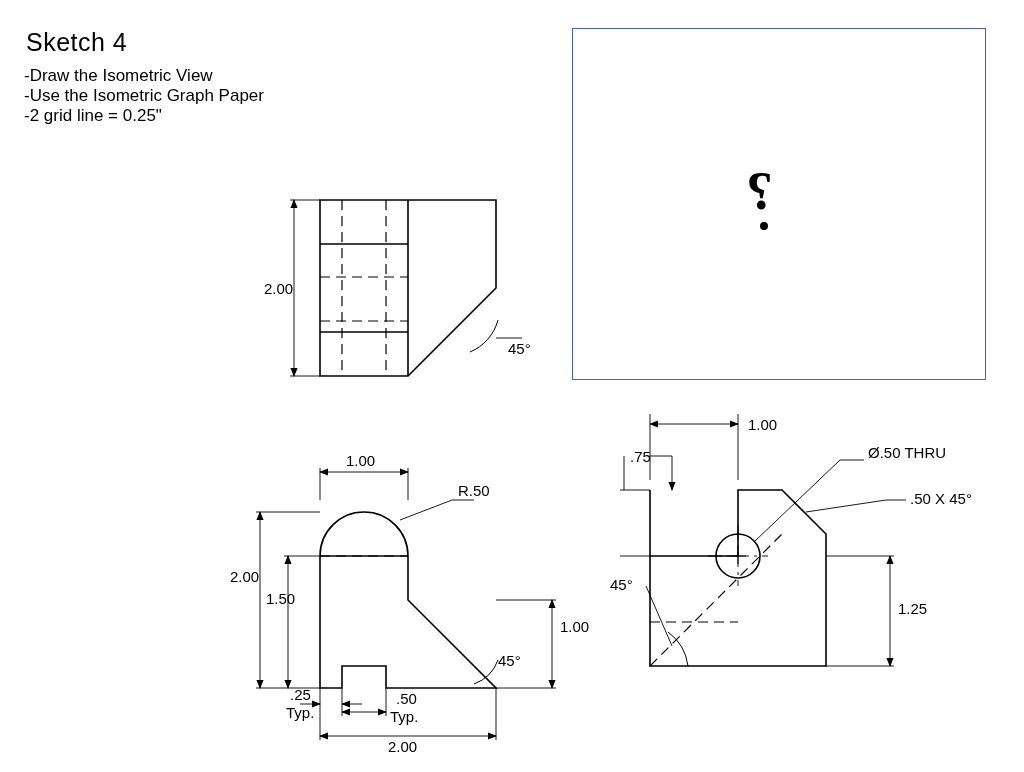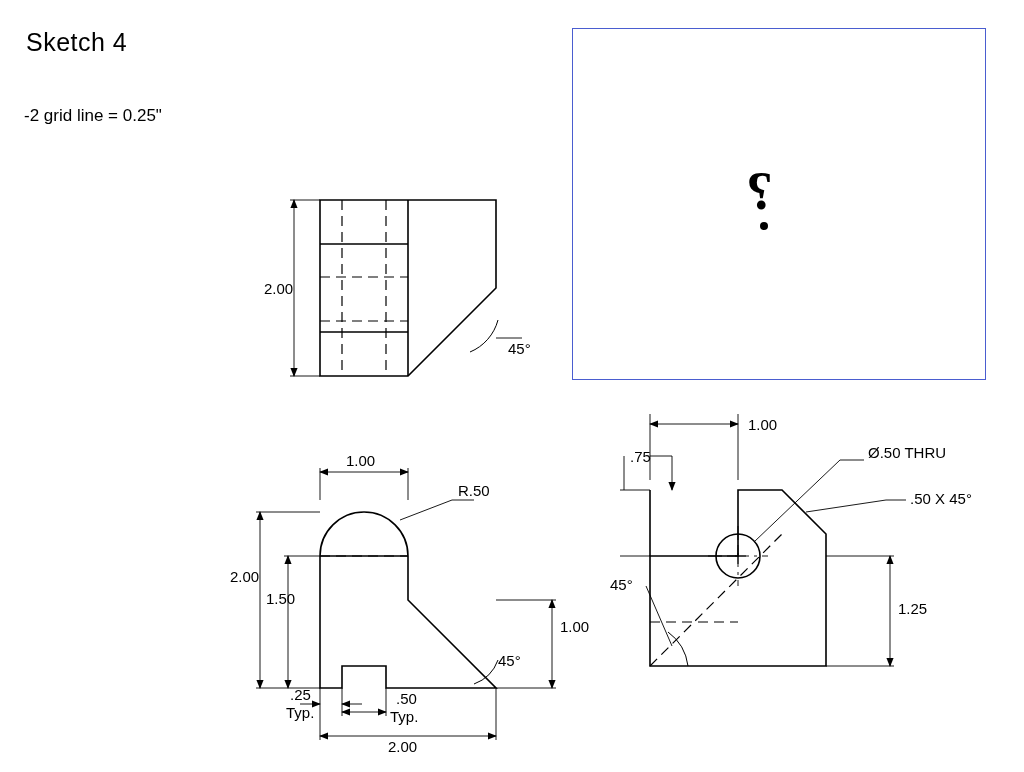--- a/index.html
+++ b/index.html
@@ -20,20 +20,22 @@
   .box{position:absolute;border:1.5px solid #4a5dd0}
   .qmark{position:absolute;font-family:Georgia,serif;font-size:54px;font-weight:700}
   .qdot{position:absolute;width:8px;height:8px;border-radius:50%;background:#000}
 </style>
 </head>
 <body>
 
 <div class="page">
 
   <div class="title">Sketch 4</div>
+  <div class="instr i1">-Draw the Isometric View</div>
+  <div class="instr i2">-Use the Isometric Graph Paper</div>
   <div class="instr i3">-2 grid line = 0.25"</div>
 
   <div class="box" style="left:572px;top:28px;width:412px;height:350px"></div>
   <div class="qmark" style="left:746px;top:160px;transform:scaleX(-1)">?</div>
   <div class="qdot" style="left:760px;top:222px"></div>
 
   <svg class="dwg" style="left:250px;top:190px" width="320" height="220">
     <defs>
       <marker id="ah" markerWidth="10" markerHeight="8" refX="9" refY="4" orient="auto">
           <path d="M0,0 L10,4 L0,8 z" class="arrowhead"></path>

